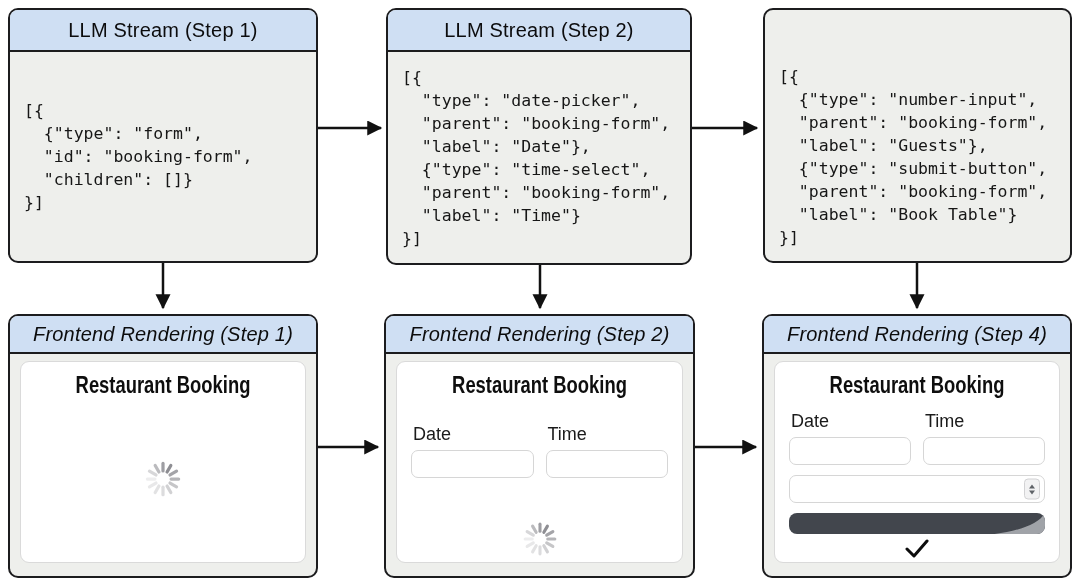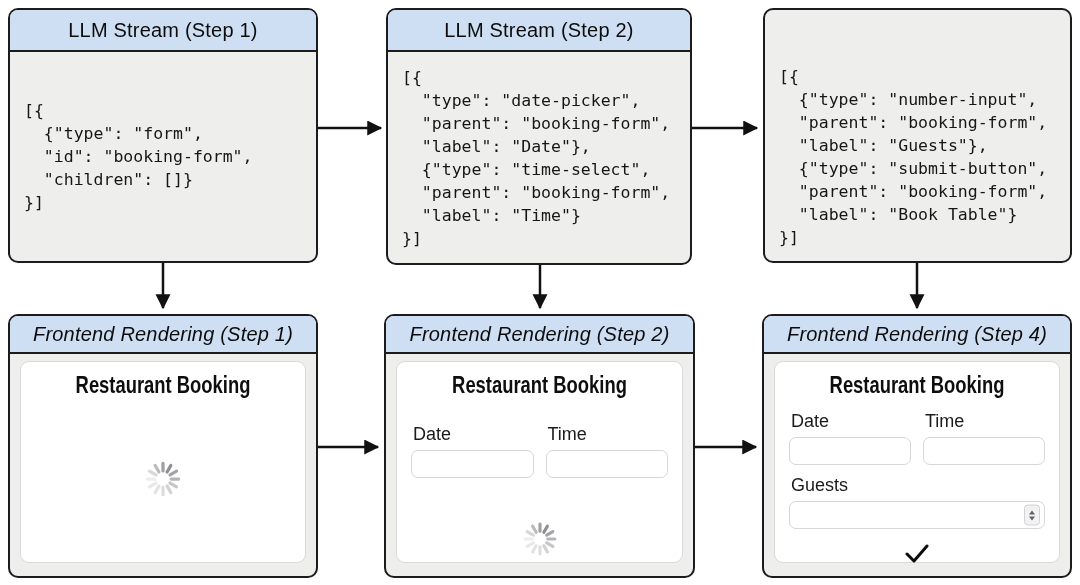--- a/index.html
+++ b/index.html
@@ -197,21 +197,20 @@
         <div class="field">
           <label class="field-label">Date</label>
           <input class="text-input" type="text" style="">
         </div>
         <div class="field">
           <label class="field-label">Time</label>
           <input class="text-input" type="text" style="">
         </div>
       </div>
       <div class="guests-field">
-        <label class="field-label">Guests</label>
         <div class="input-wrap">
           <input class="text-input" type="text" style="">
           <div class="stepper">
             <div class="tri-up"></div>
             <div class="tri-down"></div>
           </div>
         </div>
       </div>
       <button class="btn">
 

